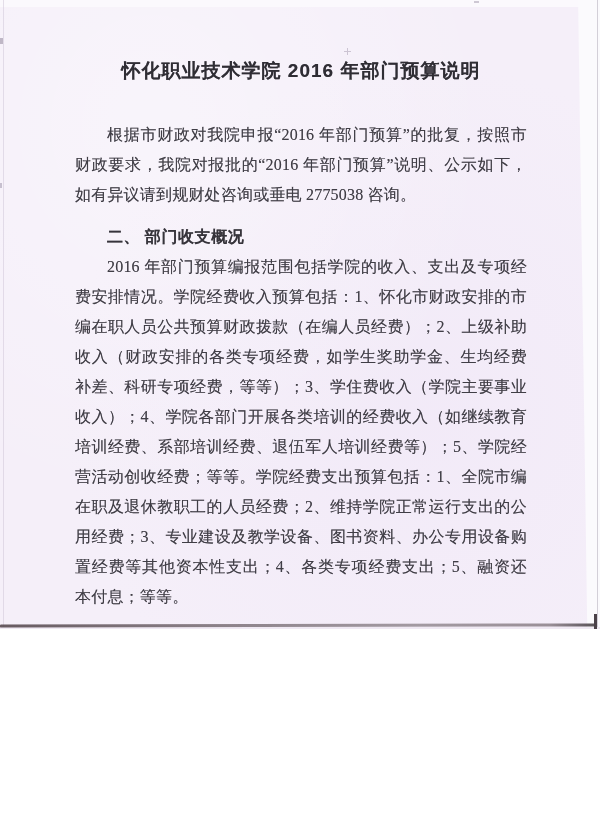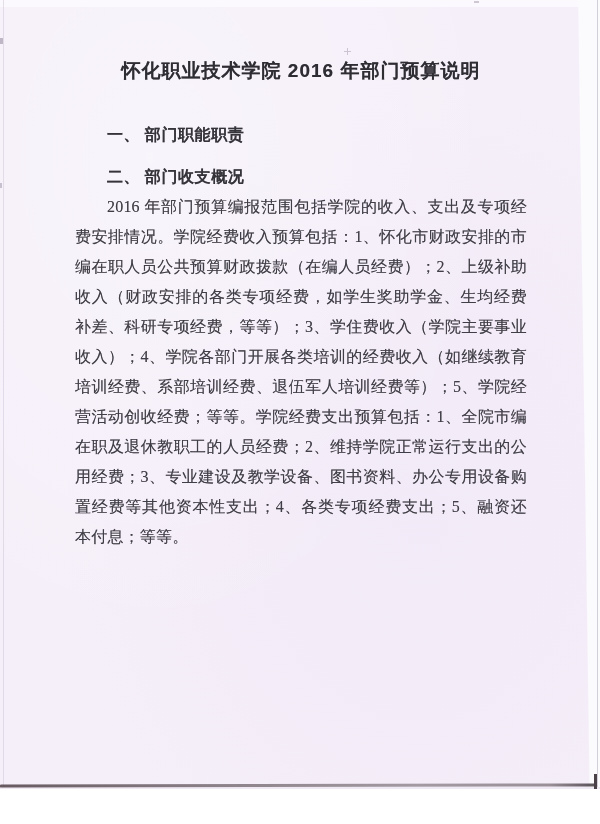--- a/index.html
+++ b/index.html
@@ -3,21 +3,21 @@
 <meta charset="utf-8">
 <style>
   html, body {
     margin: 0;
     padding: 0;
     background: #ffffff;
   }
   .page {
     position: relative;
     width: 600px;
-    height: 789px;
+    height: 629px;
     overflow: hidden;
     background:
       radial-gradient(ellipse at 25% 20%, rgba(255,255,255,0.35), rgba(255,255,255,0) 55%),
       radial-gradient(ellipse at 70% 65%, rgba(238,228,246,0.45), rgba(238,228,246,0) 60%),
       #f5eff9;
     font-family: "Liberation Serif", serif;
     color: #403e46;
   }
   
   .scan-top-strip {
@@ -118,22 +118,22 @@
   <div class="scan-left-line"></div>
 
   <div class="speck speck-a"></div>
   <div class="speck speck-b"></div>
   <div class="speck speck-c"></div>
   <div class="plus-mark"></div>
 
   <div class="content">
     <h1 class="doc-title">怀化职业技术学院 2016 年部门预算说明</h1>
 
+    <p class="para">根据市财政对我院申报“2016 年部门预算”的批复，按照市财政要求，我院对报批的“2016 年部门预算”说明、公示如下，如有异议请到规财处咨询或垂电 2775038 咨询。</p>
 
-    <h2 class="section-heading">一、 部门职能职责</h2>
 
 
     <h2 class="section-heading">二、 部门收支概况</h2>
 
     <p class="para">2016 年部门预算编报范围包括学院的收入、支出及专项经费安排情况。学院经费收入预算包括：1、怀化市财政安排的市编在职人员公共预算财政拨款（在编人员经费）；2、上级补助收入（财政安排的各类专项经费，如学生奖助学金、生均经费补差、科研专项经费，等等）；3、学住费收入（学院主要事业收入）；4、学院各部门开展各类培训的经费收入（如继续教育培训经费、系部培训经费、退伍军人培训经费等）；5、学院经营活动创收经费；等等。学院经费支出预算包括：1、全院市编在职及退休教职工的人员经费；2、维持学院正常运行支出的公用经费；3、专业建设及教学设备、图书资料、办公专用设备购置经费等其他资本性支出；4、各类专项经费支出；5、融资还本付息；等等。</p>
   </div>
 
   <div class="scan-bottom-under"></div>
   <div class="scan-bottom-line"></div>
   <div class="scan-corner-tick"></div>

